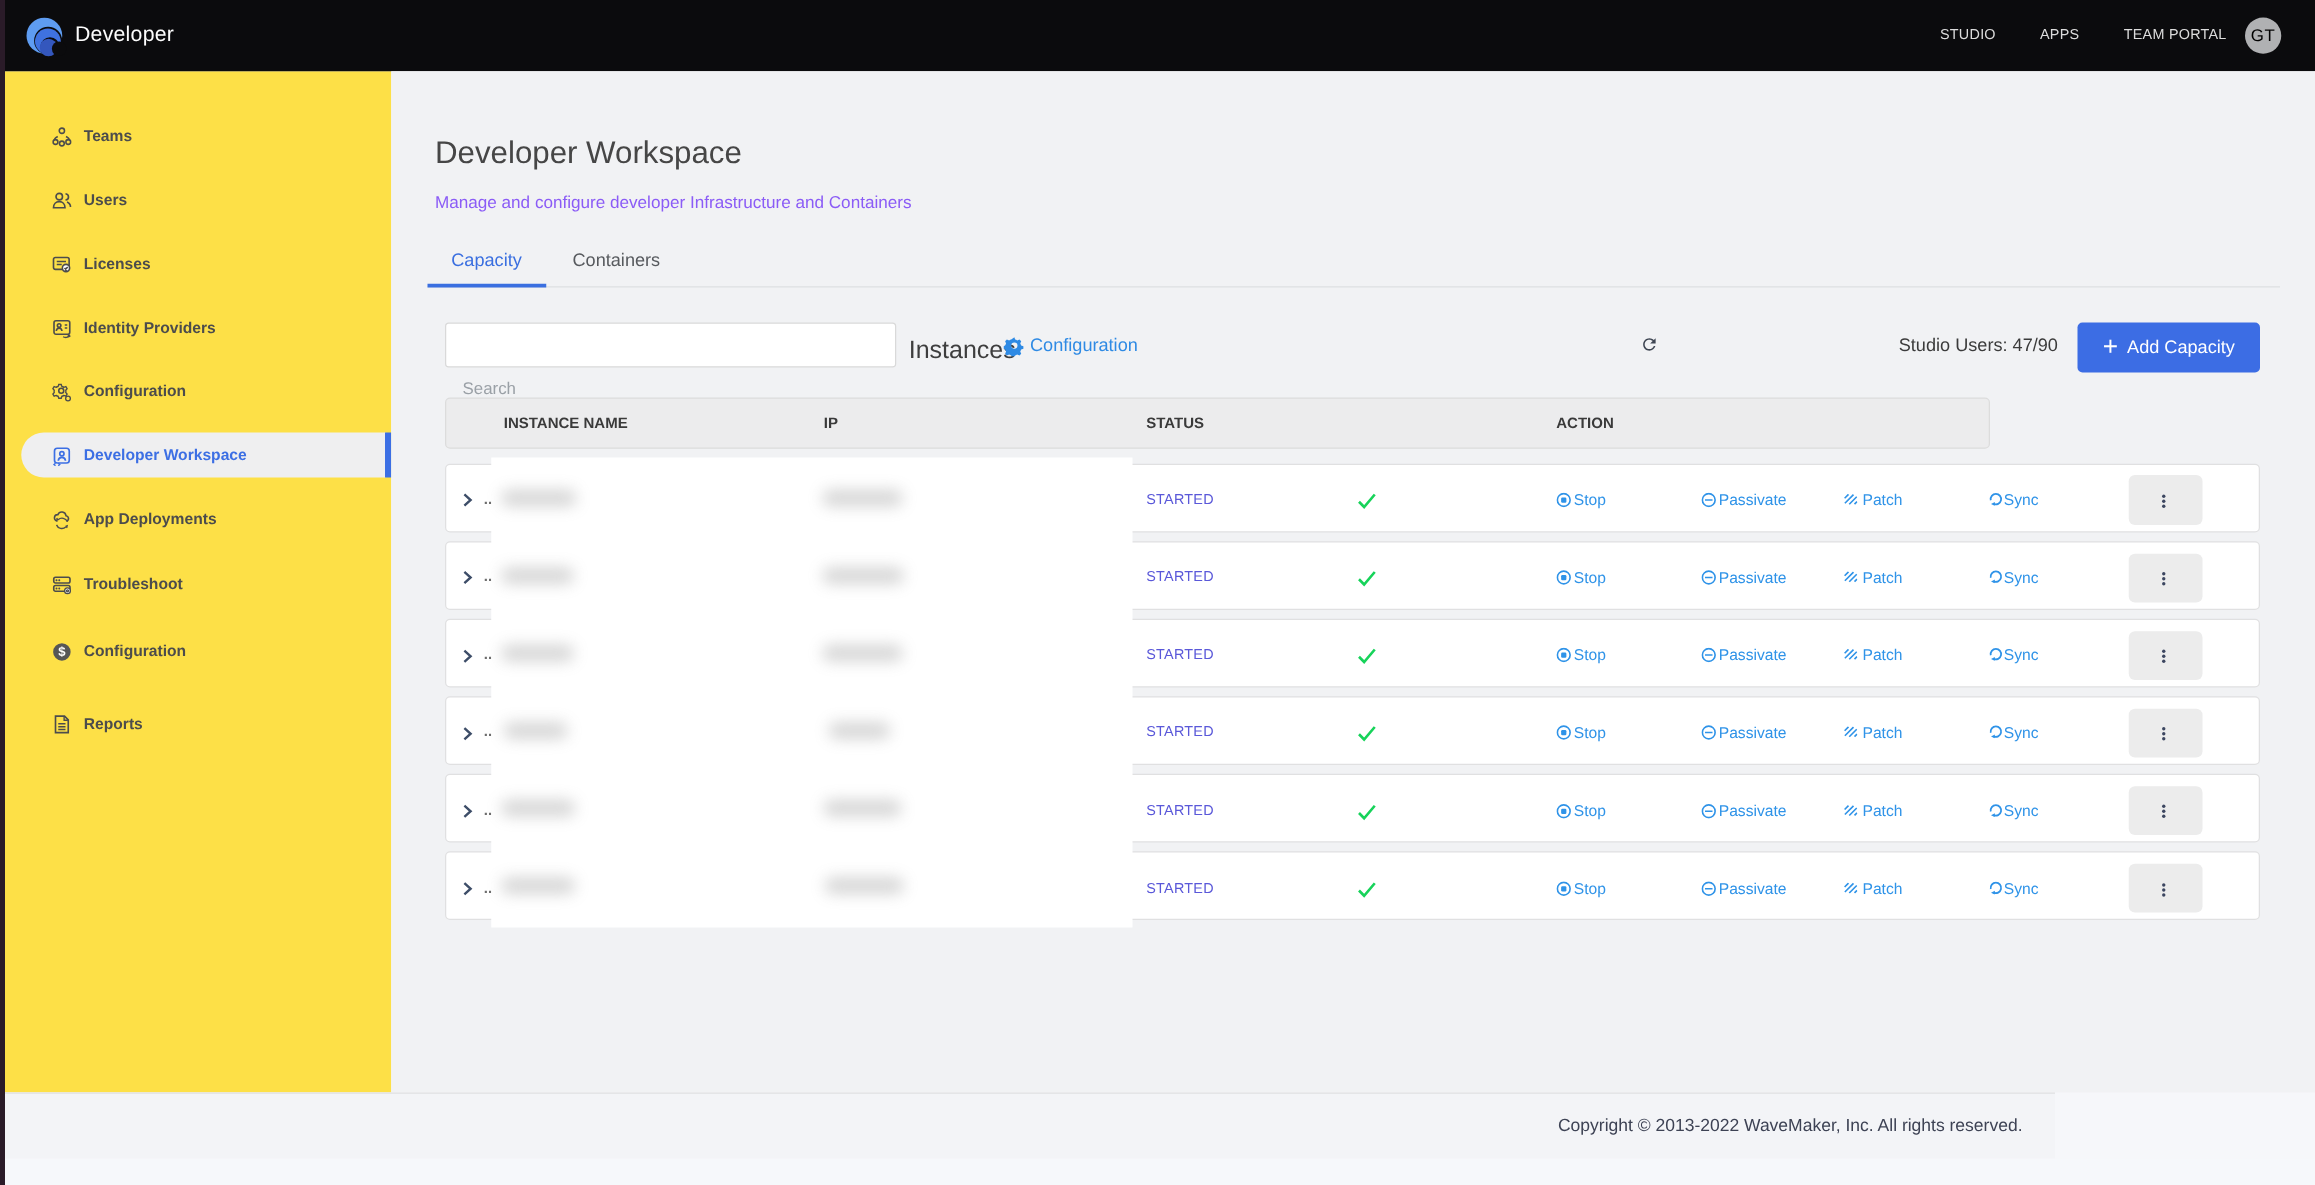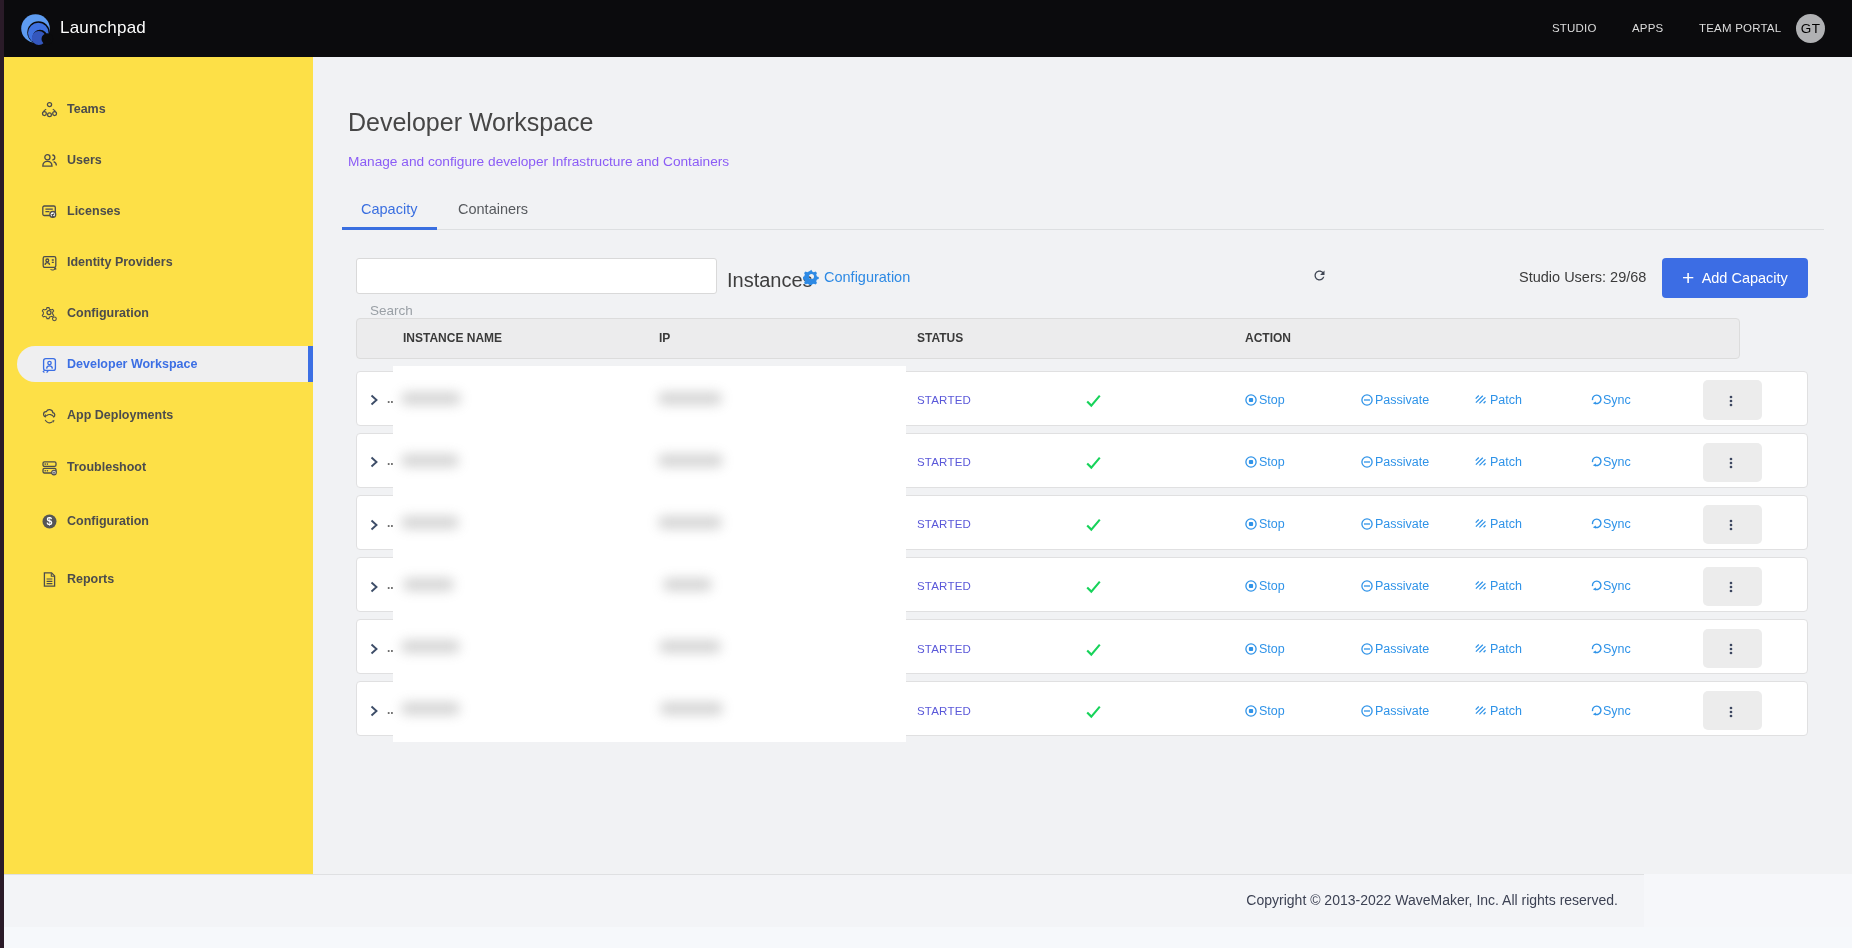--- a/index.html
+++ b/index.html
@@ -34,21 +34,21 @@
 .tab-under { position:absolute; left:29px; top:170px; width:95px; height:3px; background:#3a6fe0; }
 
 .search { position:absolute; left:43px; top:201px; width:361px; height:36px; background:#fff; border:1px solid #d9d9d9; border-radius:3px; }
 .search span { position:absolute; left:13px; top:10px; font-size:13.5px; color:#9aa0a6;margin-top:34px; }
 .instances { position:absolute; left:414px; top:212px; font-size:20px; color:#3e3e3e; }
 .cfg { position:absolute; left:511px; top:212px; font-size:14.5px; color:#2e8ae4; }
 .studio-users { position:absolute; left:1206px; top:212px; font-size:14.5px; color:#3b3b3b; }
 .btn { position:absolute; left:1349px; top:201px; width:146px; height:40px; background:#3c6de4; border-radius:4px; color:#fff; font-size:14.5px; text-align:center; line-height:40px; }
 
 
-.thead { position:absolute; left:43px; top:260.5px; width:1384px; height:41px; background:#ececed; border:1px solid #dcdcdc; border-radius:4px; font-size:12px; font-weight:700; color:#3a3a3a; letter-spacing:0px; }
+.thead { position:absolute; left:43px; top:260.5px; width:1236px; height:41px; background:#ececed; border:1px solid #dcdcdc; border-radius:4px; font-size:12px; font-weight:700; color:#3a3a3a; letter-spacing:0px; }
 .thead span { position:absolute; top:12px; }
 .row { position:absolute; left:43px; width:1452px; height:55px; background:#fff; border:1px solid #e0e0e1; border-radius:4px; }
 .status { position:absolute; left:560px; top:22.5px; font-size:11.5px; color:#5a58d9; letter-spacing:0.2px; }
 .alink { position:absolute; top:21.5px; font-size:12.5px; color:#2f93e8; }
 .kebab { position:absolute; left:1346px; top:8.9px; width:59px; height:39.2px; background:#ececec; border-radius:5px; }
 
 
 .censor { position:absolute; left:80px; top:309px; width:513px; height:376px; background:#ffffff; }
 .blob { position:absolute; height:13px; border-radius:6px; background:#9a9a9a; filter:blur(6px); opacity:0.42; }
 
@@ -160,21 +160,21 @@
   </div>
   <div class="nav">
     <svg class="logo" width="36" height="40" viewBox="0 0 36 40">
       <circle cx="17.5" cy="17.5" r="14.3" fill="#5e9cf1"></circle>
       <circle cx="20.5" cy="21.5" r="11.2" fill="#0b0b0d"></circle>
       <circle cx="20.3" cy="22" r="10.3" fill="#3f72e0"></circle>
       <circle cx="22" cy="26.3" r="7.6" fill="#0b0b0d"></circle>
       <circle cx="20.8" cy="27" r="7" fill="#3457bd"></circle>
       <circle cx="29.3" cy="28" r="5.8" fill="#0b0b0d"></circle>
     </svg>
-    <span class="brand">Launchpad</span>
+    <span class="brand">Developer</span>
     <span class="navlink" style="left:1552px;">STUDIO</span>
     <span class="navlink" style="left:1632px;">APPS</span>
     <span class="navlink" style="left:1699px;">TEAM PORTAL</span>
     <div class="avatar">GT</div>
   </div>
   <div class="main">
     <h1>Developer Workspace</h1>
     <div class="sub">Manage and configure developer Infrastructure and Containers</div>
     <span class="tab-cap">Capacity</span>
     <span class="tab-con">Containers</span>
@@ -185,21 +185,21 @@
         <span>Search</span>
       </div>
     <span class="instances">Instances</span>
     <svg class="abs" style="left:490px; top:211px;" width="17" height="17" viewBox="0 0 17 17">
       <path fill="#2e8ae4" d="M8.5 0.8 l0.7 2.1 a5.9 5.9 0 0 1 1.9 0.8 l2.1 -0.9 l1.6 1.6 l-0.9 2.1 a5.9 5.9 0 0 1 0.8 1.9 l2.1 0.7 v2.2 l-2.1 0.7 a5.9 5.9 0 0 1 -0.8 1.9 l0.9 2.1 l-1.6 1.6 l-2.1 -0.9 a5.9 5.9 0 0 1 -1.9 0.8 l-0.7 2.1 h-2.2 l-0.7 -2.1 a5.9 5.9 0 0 1 -1.9 -0.8 l-2.1 0.9 l-1.6 -1.6 l0.9 -2.1 a5.9 5.9 0 0 1 -0.8 -1.9 l-2.1 -0.7 v-2.2 l2.1 -0.7 a5.9 5.9 0 0 1 0.8 -1.9 l-0.9 -2.1 l1.6 -1.6 l2.1 0.9 a5.9 5.9 0 0 1 1.9 -0.8 z M8.5 5.6 a2.9 2.9 0 1 0 0 5.8 a2.9 2.9 0 0 0 0 -5.8 z" transform="translate(1.1,1.1) scale(0.87)"></path>
     </svg>
     <span class="cfg">Configuration</span>
     <svg class="abs" style="left:999px; top:210.5px;" width="15" height="15" viewBox="0 0 24 24">
       <path fill="#3f4653" d="M17.65 6.35 C16.2 4.9 14.21 4 12 4 c-4.42 0 -7.99 3.58 -7.99 8 s3.57 8 7.99 8 c3.73 0 6.84 -2.55 7.73 -6 h-2.08 c-0.82 2.33 -3.04 4 -5.65 4 c-3.31 0 -6 -2.69 -6 -6 s2.69 -6 6 -6 c1.66 0 3.14 0.69 4.22 1.78 L13 11 h7 V4 L17.65 6.35 z"></path>
     </svg>
-    <span class="studio-users">Studio Users: 29/68</span>
+    <span class="studio-users">Studio Users: 47/90</span>
     <div class="btn"><span style="font-size:21px; font-weight:400; vertical-align:-2px;">+</span>&nbsp; Add Capacity</div>
 
     <div class="thead">
       <span style="left:46px;">INSTANCE NAME</span>
       <span style="left:302px;">IP</span>
       <span style="left:560px;">STATUS</span>
       <span style="left:888px;">ACTION</span>
     </div>
     <div class="row" style="top:313.6px;">
       <svg class="abs" style="left:12px; top:22.8px;" width="10" height="12" viewBox="0 0 10 12" fill="none" stroke="#3d4d68" stroke-width="1.9">

